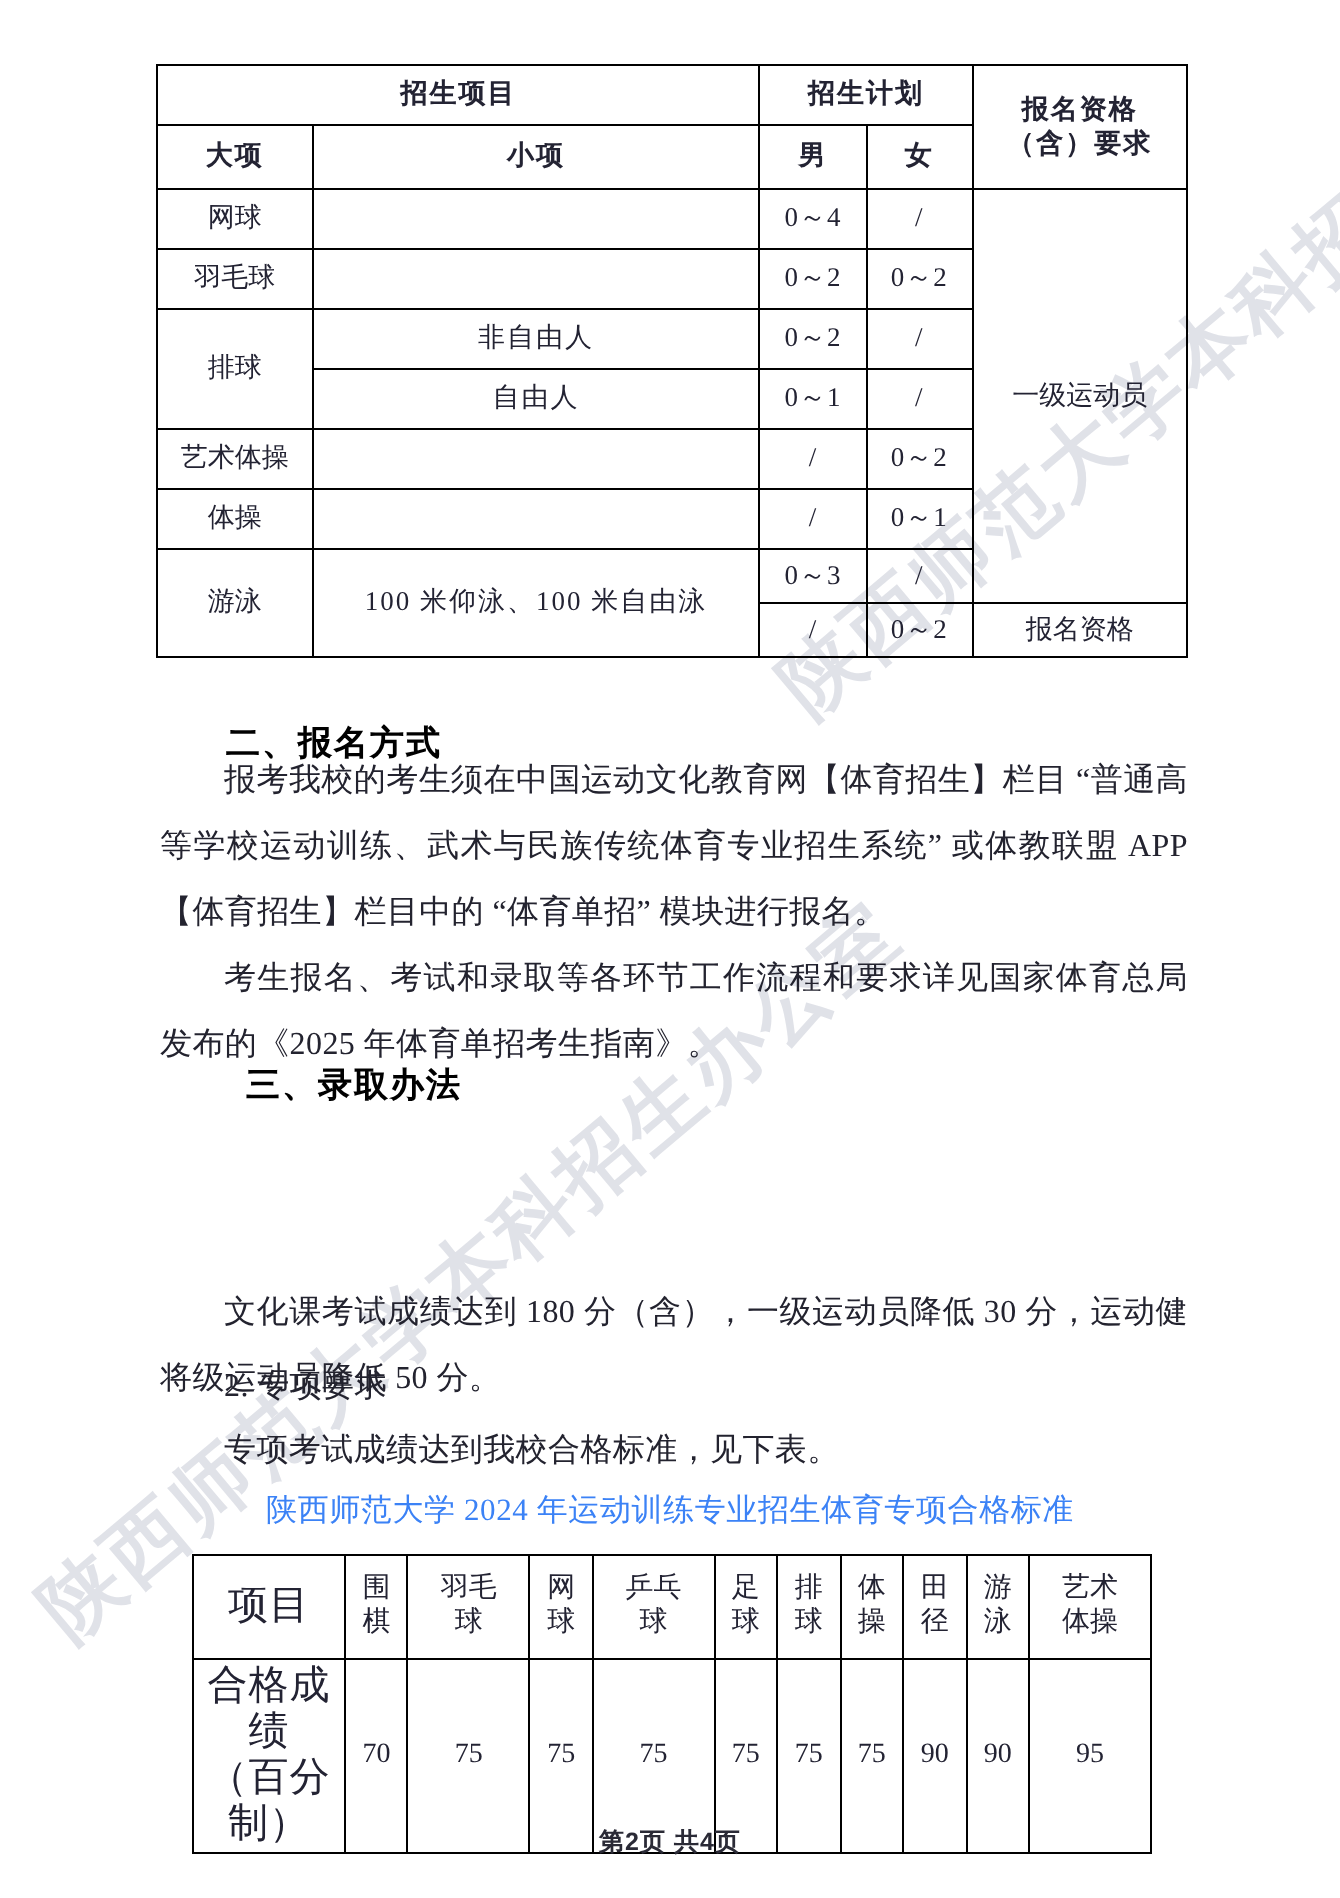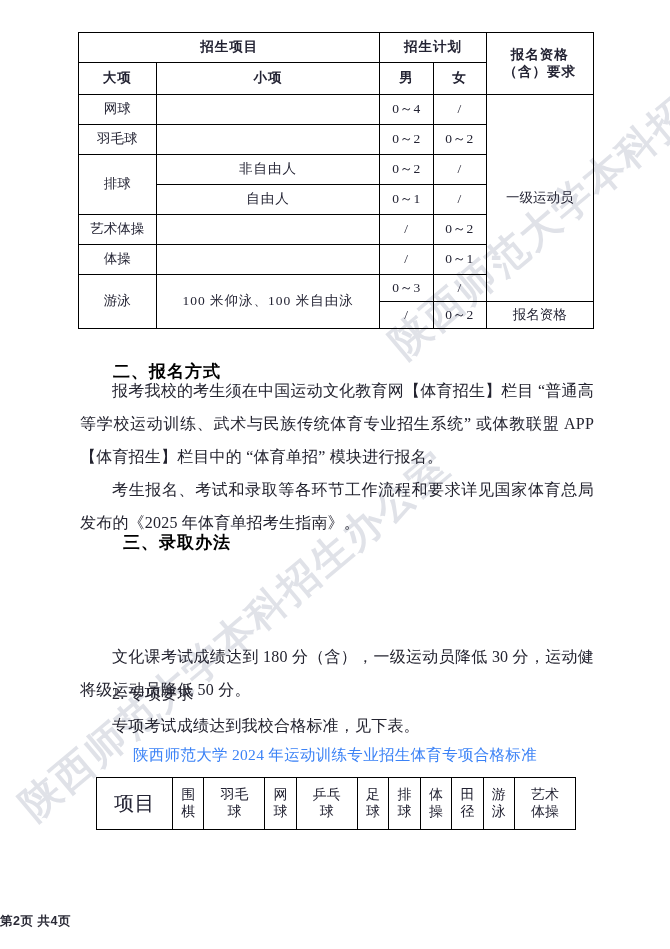--- a/index.html
+++ b/index.html
@@ -163,21 +163,21 @@
     letter-spacing: 0.5px;
   }
   .st-hdr-row { height: 52px; }
   .st-val-row { height: 52px; }
   .cn2 { display: block; }
 
   
   #footer {
     position: absolute;
     left: 0; top: 913px; width: 670px;
-    text-align: left;
+    text-align: center;
     font-size: 12.5px;
     font-weight: bold;
     color: #2a2a36;
     letter-spacing: 0.5px;
     font-family: "Liberation Sans", "DejaVu Sans", sans-serif;
   }
 </style>
 </head>
 <body>
 
@@ -321,19 +321,35 @@
             </td>
           <td>
               <span class="cn2">游</span>
               <span class="cn2">泳</span>
             </td>
           <td>
               <span class="cn2">艺术</span>
               <span class="cn2">体操</span>
             </td>
         </tr>
+        <tr class="st-val-row">
+          <td class="lbl">
+            <span class="cn2">合格成绩</span>
+            <span class="cn2">（百分制）</span>
+          </td>
+          <td>70</td>
+          <td>75</td>
+          <td>75</td>
+          <td>75</td>
+          <td>75</td>
+          <td>75</td>
+          <td>75</td>
+          <td>90</td>
+          <td>90</td>
+          <td>95</td>
+        </tr>
       </tbody>
     </table>
   </div>
 
   <div id="footer">第2页 共4页</div>
 
 </div>
 
 </body></html>

